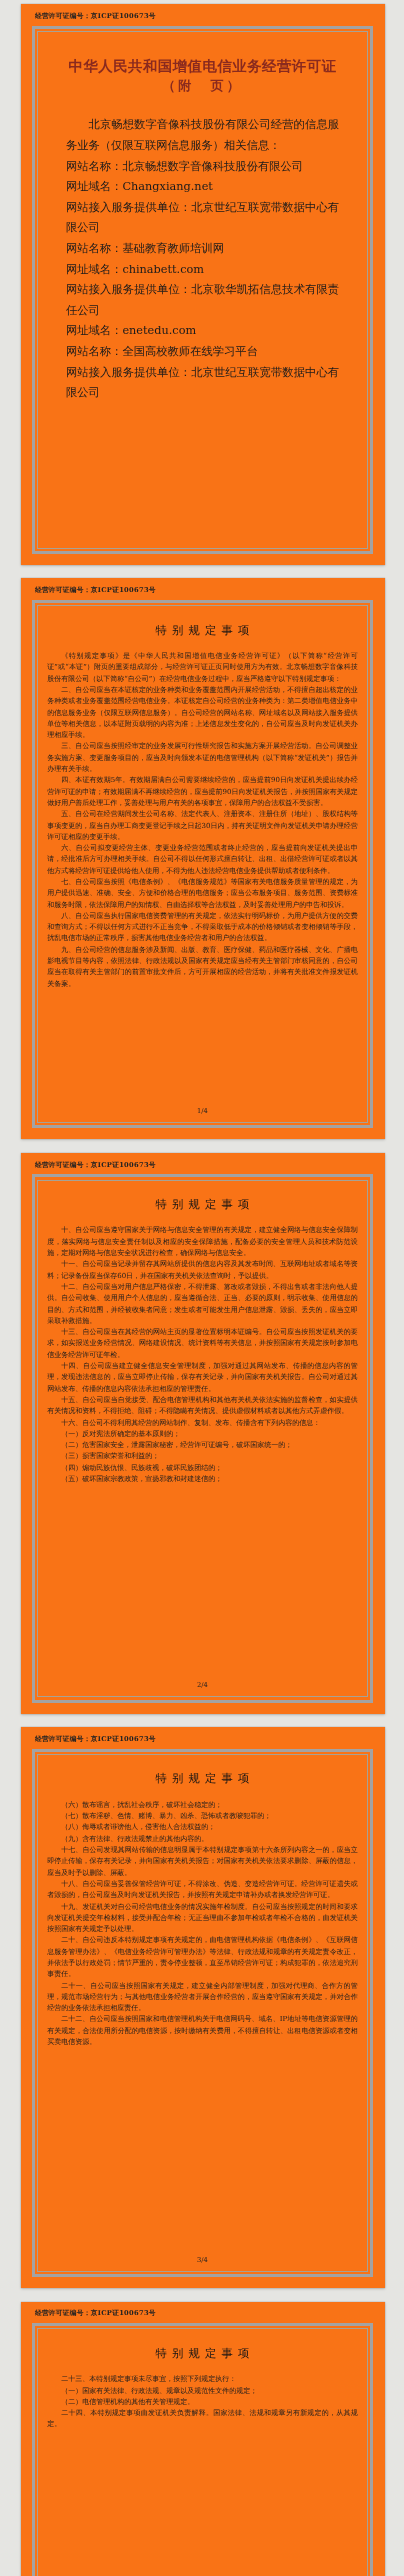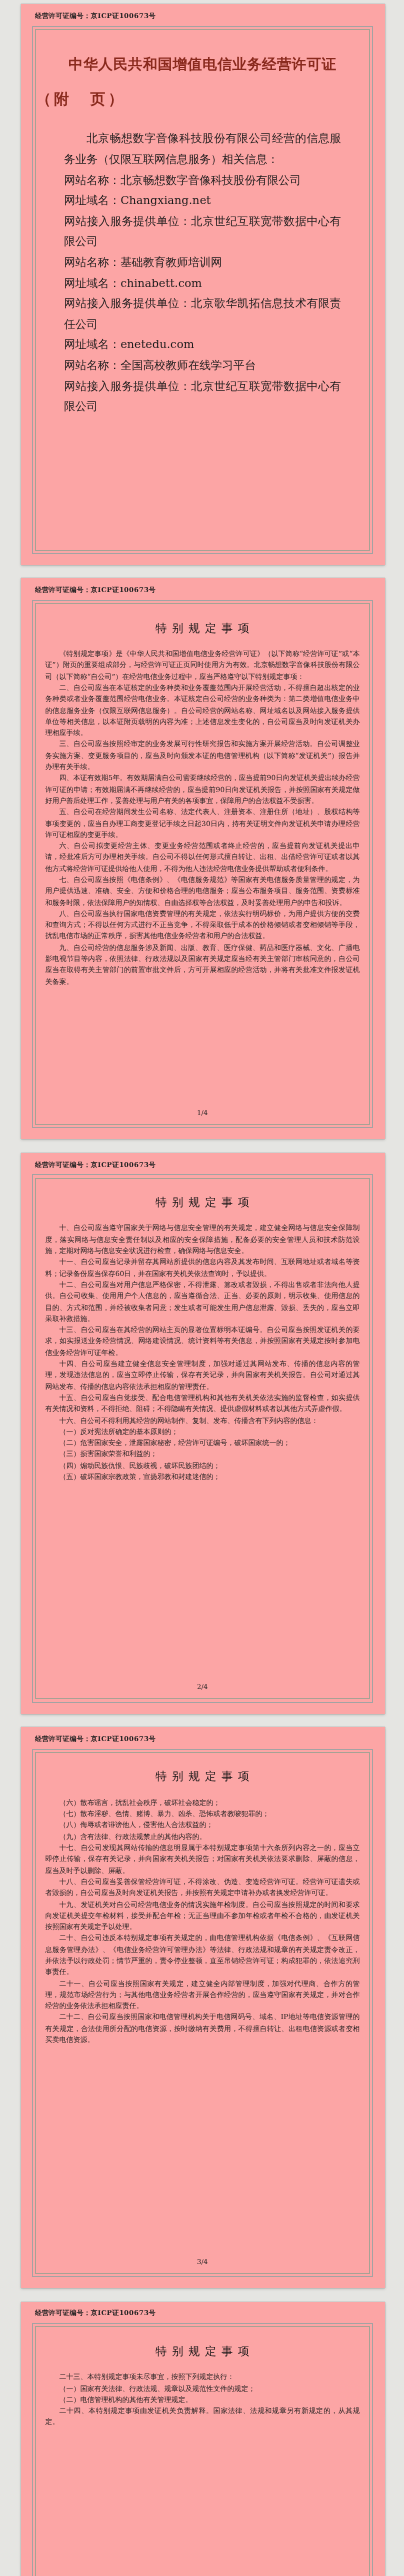--- a/index.html
+++ b/index.html
@@ -11,57 +11,57 @@
     overflow: hidden;
     background: #e5e5e2;
     font-family: "DejaVu Serif", "Liberation Serif", serif;
   }
   .stack { padding-top: 4.1px; }
   .page {
     position: relative;
     width: 364px;
     height: 561px;
     margin: 0 auto 13.4px;
-    background: #fca5a5;
+    background: #f97316;
     box-shadow: 0 0 1px rgba(0,0,0,.35), 0 0.5px 2.6px rgba(0,0,0,.18);
   }
   .page-header {
     position: absolute;
     top: 7.7px;
     left: 14.4px;
     font-size: 6.7px;
     font-weight: bold;
     color: #222;
     letter-spacing: 0.3px;
   }
   .frame {
     position: absolute;
     left: 11.3px; right: 11.3px; top: 21.6px; bottom: 11.3px;
-    border: 1px solid #a3a3a3;
+    border: 3px solid #a3a3a3;
     padding: 2.1px;
   }
   .frame-inner {
     height: 100%;
     border: 0.5px solid #a7a295;
     position: relative;
     overflow: hidden;
   }
   
   .cert-title {
     margin: 25px 12.4px 0;
     text-align: center;
     font-size: 14.4px;
     font-weight: bold;
     color: #8a2a1e;
     letter-spacing: 0.5px;
   }
   .cert-subtitle {
-    margin-top: 16px;
-    text-align: left;
-    font-size: 15px;
+    margin-top: 1px;
+    text-align: center;
+    font-size: 13px;
     font-weight: bold;
     color: #8a2a1e;
     letter-spacing: 3.1px;
   }
   .cert-body {
     margin: 20.6px 28px 0;
     font-size: 11.3px;
     line-height: 20.6px;
     color: #1b1b1b;
     text-align: justify;

